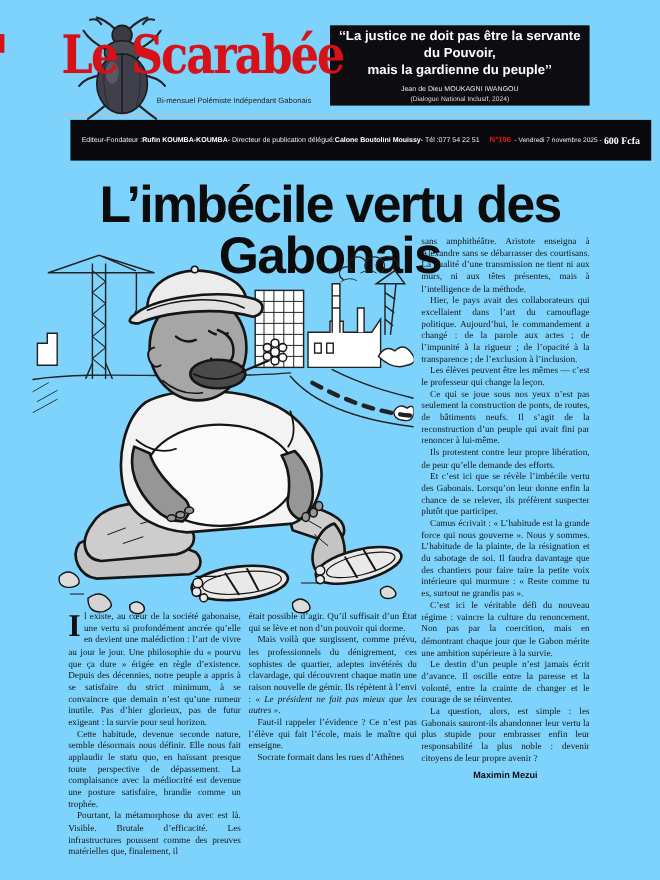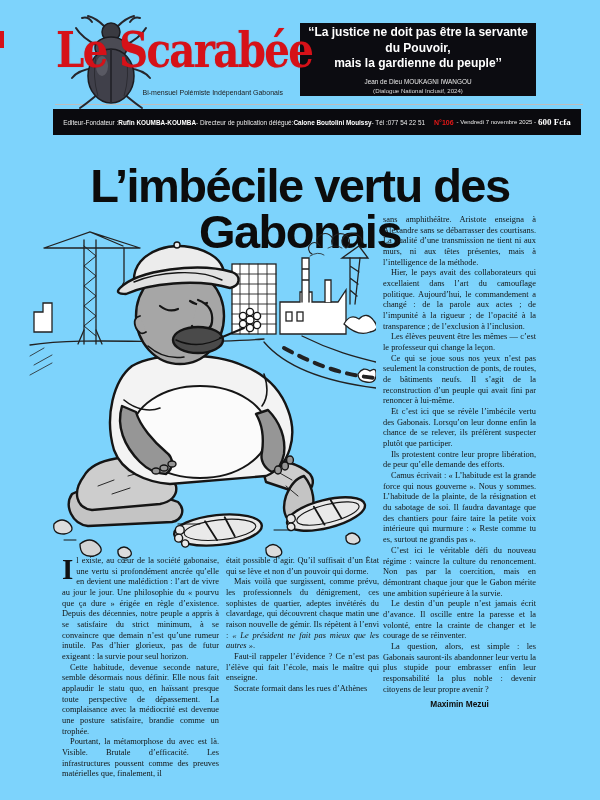--- a/index.html
+++ b/index.html
@@ -24,21 +24,21 @@
 
   
   .quote-box{position:absolute;left:300px;top:23px;width:236px;height:73px;background:#0c0c11;
     color:#fff;text-align:center;font-family:"Liberation Sans",sans-serif;
     display:flex;flex-direction:column;justify-content:center;}
   .quote-line{font-weight:bold;font-size:12px;line-height:1.3;}
   .quote-author{font-size:6.4px;margin-top:6px;color:#e8e8e8;}
   .quote-source{font-size:6.1px;margin-top:2px;color:#dcdcdc;}
 
   
-  .info-bar{position:absolute;left:53px;top:109px;width:528px;height:26px;background:var(--bar-black);
+  .info-bar{position:absolute;left:64px;top:109px;width:528px;height:37px;background:var(--bar-black);
     color:#e9e9e9;font-family:"Liberation Sans",sans-serif;font-size:6.4px;
     display:flex;align-items:center;justify-content:center;white-space:nowrap;}
   .info-bar .b{font-weight:bold;color:#fff;}
   .info-bar .issue{color:#e41717;font-weight:bold;margin-left:9px;font-size:7px;}
   .info-bar .date{margin-left:3px;font-size:6px;}
   .info-bar .price{font-family:"Liberation Serif",serif;font-weight:bold;font-size:9px;margin-left:2px;color:#fff;}
 
   
   .headline{position:absolute;left:30px;top:132px;width:540px;text-align:center;
     font-family:"Liberation Sans",sans-serif;font-weight:bold;font-size:47px;line-height:0.96;
@@ -238,22 +238,22 @@
     <p><span>Mais voilà que surgissent, comme prévu, les professionnels du dénigrement, ces sophistes de quartier, adeptes invétérés du clavardage, qui découvrent chaque matin une raison nouvelle de gémir. Ils répètent à l’envi : </span><span class="italic">« Le président ne fait pas mieux que les autres »</span><span>.</span></p>
     <p>Faut-il rappeler l’évidence ? Ce n’est pas l’élève qui fait l’école, mais le maître qui enseigne.</p>
     <p>Socrate formait dans les rues d’Athènes</p>
   </div>
 
   <div class="column" id="col3">
     <p>sans amphithéâtre. Aristote enseigna à Alexandre sans se débarrasser des courtisans. La qualité d’une transmission ne tient ni aux murs, ni aux têtes présentes, mais à l’intelligence de la méthode.</p>
     <p>Hier, le pays avait des collaborateurs qui excellaient dans l’art du camouflage politique. Aujourd’hui, le commandement a changé : de la parole aux actes ; de l’impunité à la rigueur ; de l’opacité à la transparence ; de l’exclusion à l’inclusion.</p>
     <p>Les élèves peuvent être les mêmes — c’est le professeur qui change la leçon.</p>
     <p>Ce qui se joue sous nos yeux n’est pas seulement la construction de ponts, de routes, de bâtiments neufs. Il s’agit de la reconstruction d’un peuple qui avait fini par renoncer à lui-même.</p>
+    <p>Ils protestent contre leur propre libération, de peur qu’elle demande des efforts.</p>
     <p>Et c’est ici que se révèle l’imbécile vertu des Gabonais. Lorsqu’on leur donne enfin la chance de se relever, ils préfèrent suspecter plutôt que participer.</p>
-    <p>Ils protestent contre leur propre libération, de peur qu’elle demande des efforts.</p>
     <p>Camus écrivait : « L’habitude est la grande force qui nous gouverne ». Nous y sommes. L’habitude de la plainte, de la résignation et du sabotage de soi. Il faudra davantage que des chantiers pour faire taire la petite voix intérieure qui murmure : « Reste comme tu es, surtout ne grandis pas ».</p>
     <p>C’est ici le véritable défi du nouveau régime : vaincre la culture du renoncement. Non pas par la coercition, mais en démontrant chaque jour que le Gabon mérite une ambition supérieure à la survie.</p>
     <p>Le destin d’un peuple n’est jamais écrit d’avance. Il oscille entre la paresse et la volonté, entre la crainte de changer et le courage de se réinventer.</p>
     <p>La question, alors, est simple : les Gabonais sauront-ils abandonner leur vertu la plus stupide pour embrasser enfin leur responsabilité la plus noble : devenir citoyens de leur propre avenir ?</p>
     <div class="signature">Maximin Mezui</div>
   </div>
 
 </div>
 
 </body></html>

